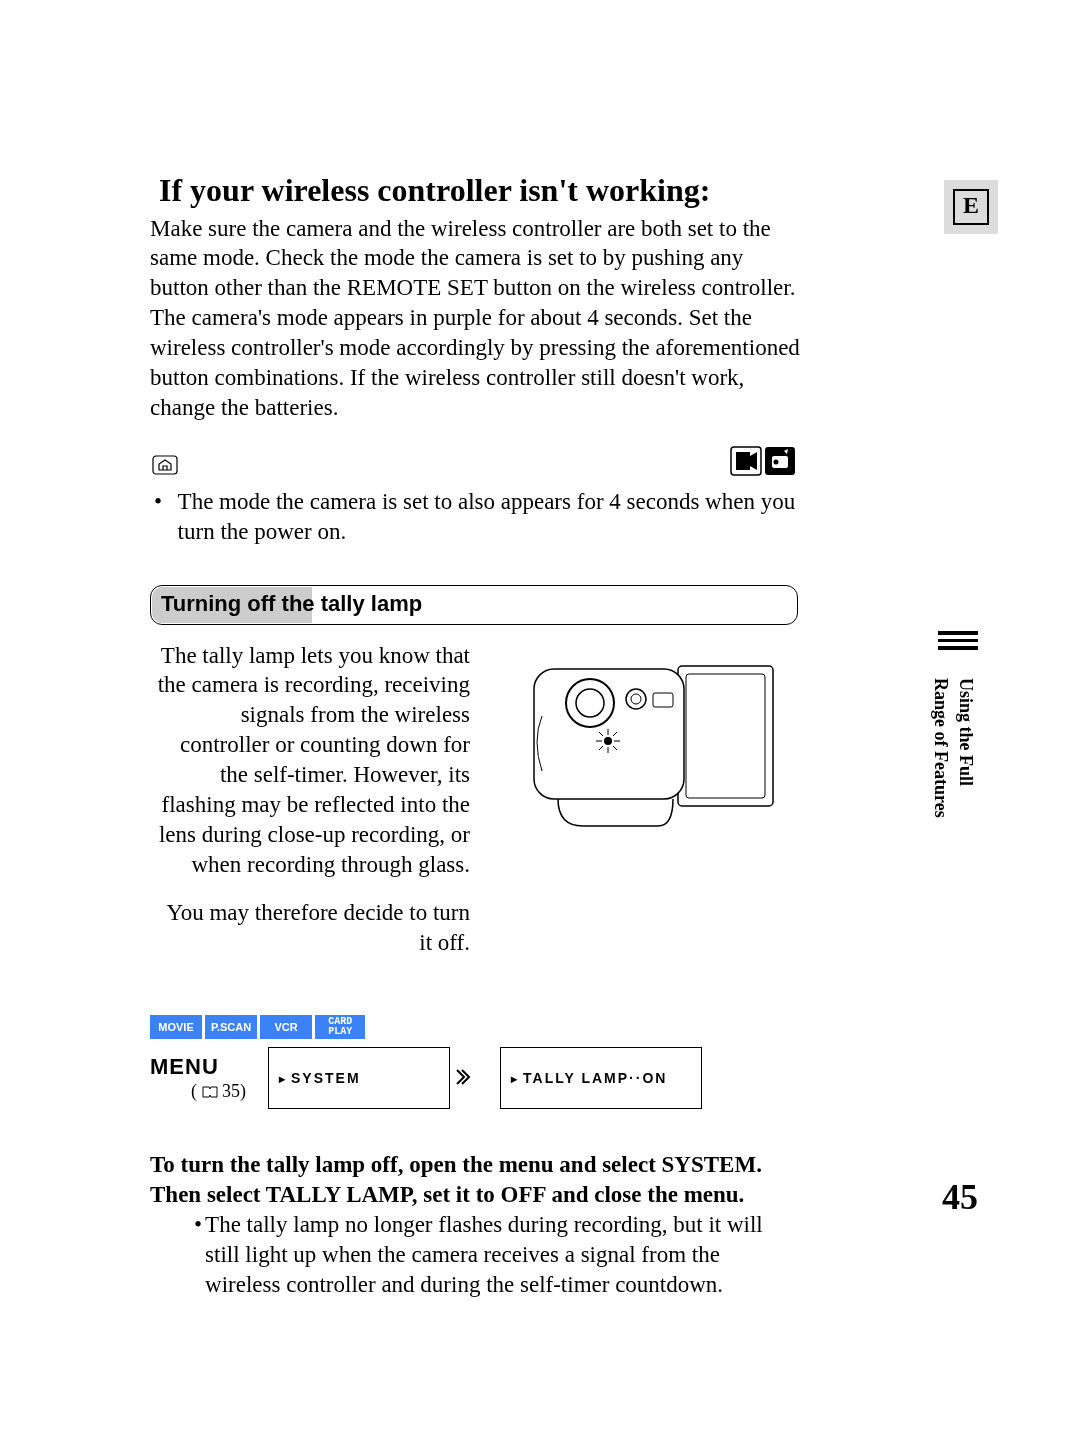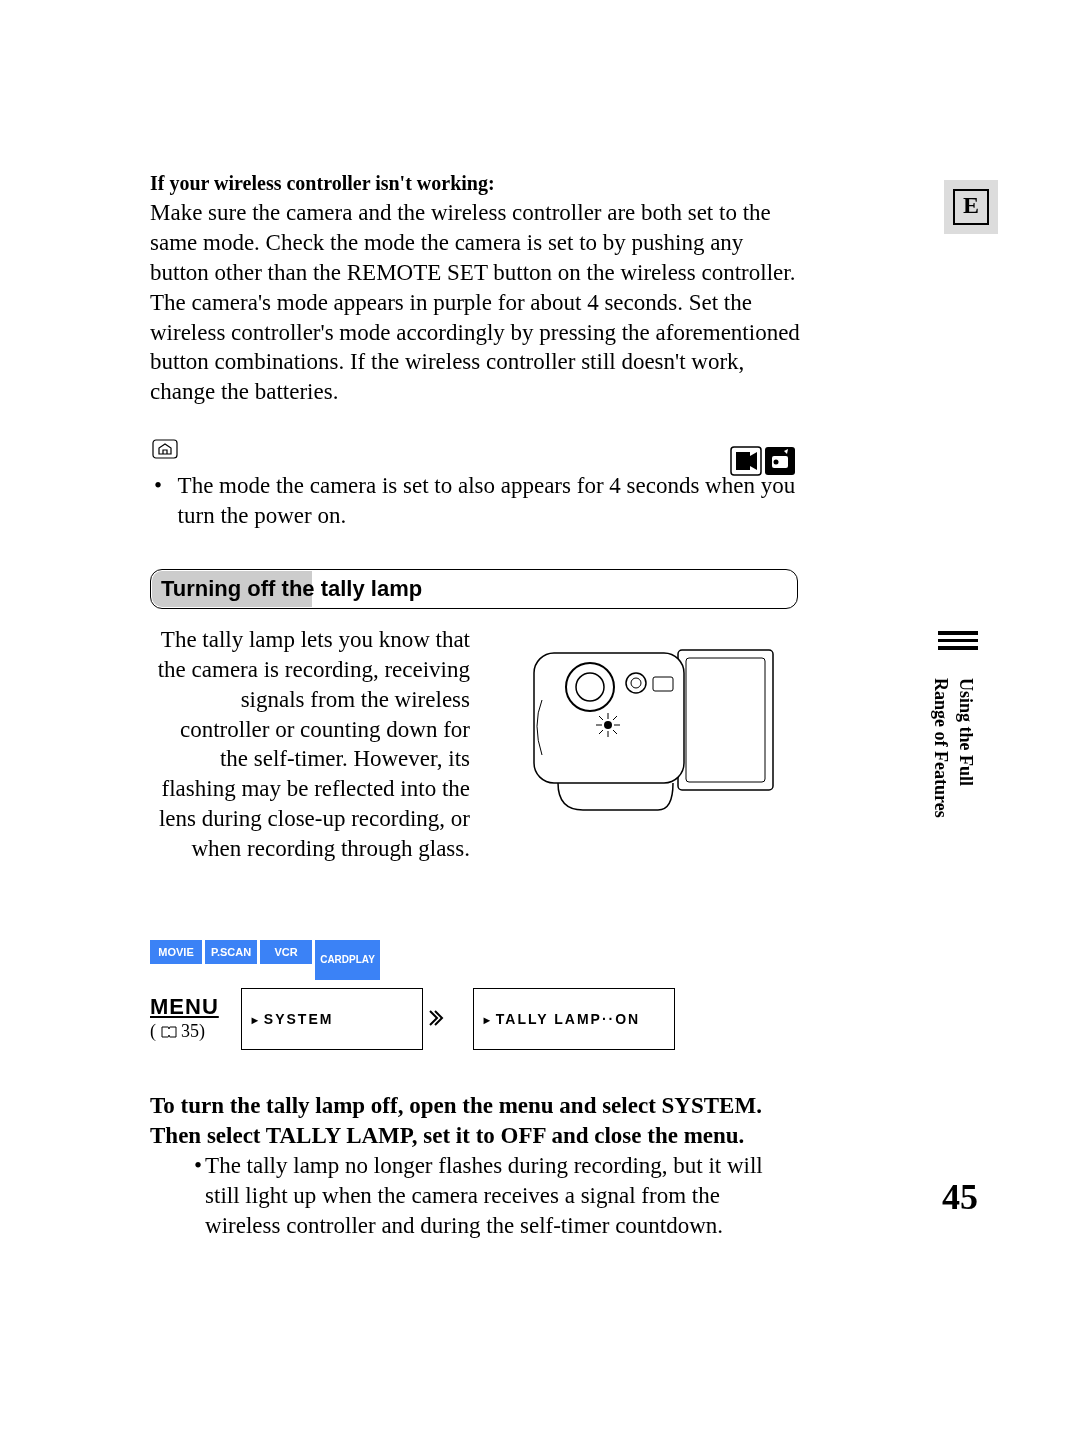--- a/index.html
+++ b/index.html
@@ -35,22 +35,22 @@
   }
   .lang-badge-inner {
     width: 32px;
     height: 32px;
     border: 2px solid #000;
     font: bold 24px/28px "Times New Roman", serif;
     text-align: center;
   }
   .h-bold {
     font-weight: bold;
-    font-size: 20px;
-    margin: 0 0 2px 0;
+    font-size: 32px;
+    margin: 0 0 2px 9px;
   }
   .body {
     font-size: 23px;
   }
   .house-icon {
     display: inline-block;
     margin-top: 30px;
     margin-bottom: 4px;
     margin-left: 2px;
   }
@@ -123,38 +123,39 @@
     color: #fff;
     font: bold 11px Arial, sans-serif;
     height: 24px;
     min-width: 40px;
     padding: 0 6px;
     display: flex;
     align-items: center;
     justify-content: center;
   }
   .chip.stack {
-    flex-direction: row;
+    flex-direction: column;
     line-height: 10px;
     font-size: 10px;
-    padding: 8px 5px;
+    padding: 0 5px;
+    font-family: Liberation Mono, monospace;
   }
   .menu-row {
     display: flex;
     align-items: center;
     margin-top: 8px;
   }
   .menu-label {
     font: 800 22px Arial, sans-serif;
     letter-spacing: 1px;
-    text-decoration: underline;
   }
   .menu-ref {
     font-size: 18px;
     margin-top: 0;
+    margin-left: 41px;
   }
   .menu-box {
     border: 1.5px solid #000;
     height: 44px;
     display: flex;
     align-items: center;
     font: bold 14px Arial, sans-serif;
     letter-spacing: 2px;
     padding: 8px 10px;
     margin-left: 22px;
@@ -242,20 +243,21 @@
     </div>
 
     <div class="section-bar">
       <span>Turning off the tally lamp</span>
     </div>
 
     <div class="two-col">
       <div class="left">
         <div>The tally lamp lets you know that the camera is recording, receiving signals from the wireless controller or counting down for the self-timer. However, its flashing may be reflected into the lens during close-up recording, or when recording through glass.</div>
         <div style="height:18px"></div>
+        <div>You may therefore decide to turn it off.</div>
       </div>
       <div class="right">
         <svg class="camcorder-box" viewBox="0 0 300 195">
           <rect x="180" y="25" width="95" height="140" rx="4" fill="#fff" stroke="#000" stroke-width="1.5"></rect>
           <rect x="188" y="33" width="79" height="124" rx="3" fill="#fff" stroke="#000" stroke-width="1"></rect>
           <rect x="36" y="28" width="150" height="130" rx="20" fill="#fff" stroke="#000" stroke-width="1.5"></rect>
           <circle cx="92" cy="62" r="24" fill="#fff" stroke="#000" stroke-width="2"></circle>
           <circle cx="92" cy="62" r="14" fill="#fff" stroke="#000" stroke-width="1.5"></circle>
           <circle cx="138" cy="58" r="10" fill="#fff" stroke="#000" stroke-width="1.5"></circle>
           <circle cx="138" cy="58" r="5" fill="#fff" stroke="#000" stroke-width="1"></circle>

